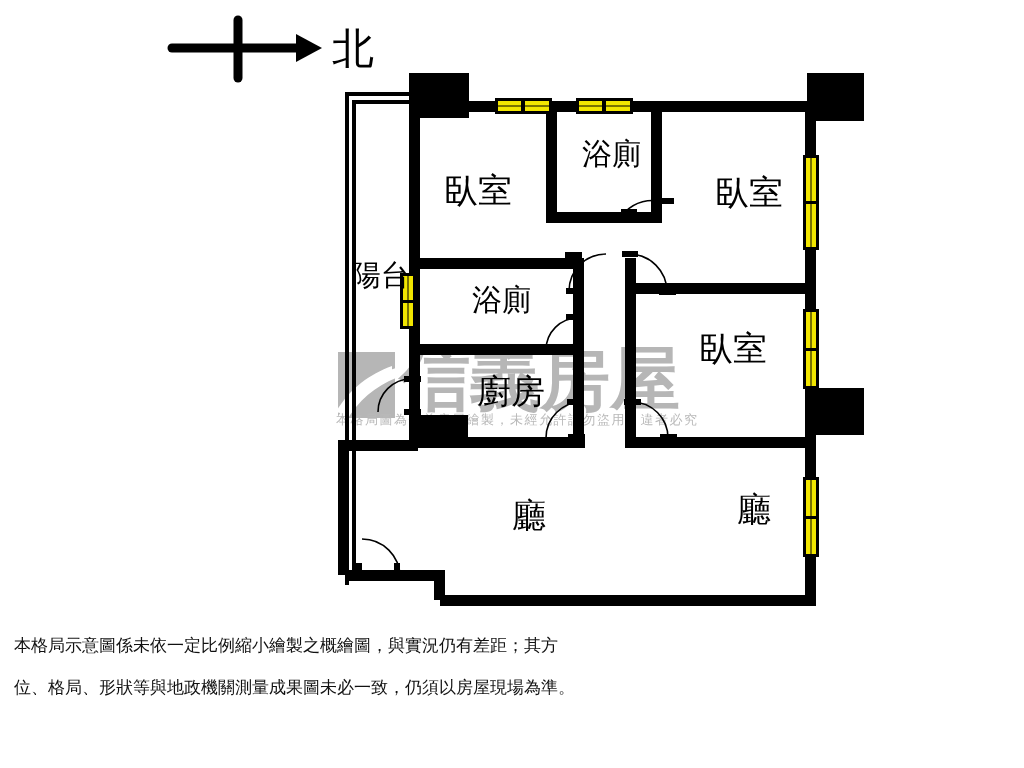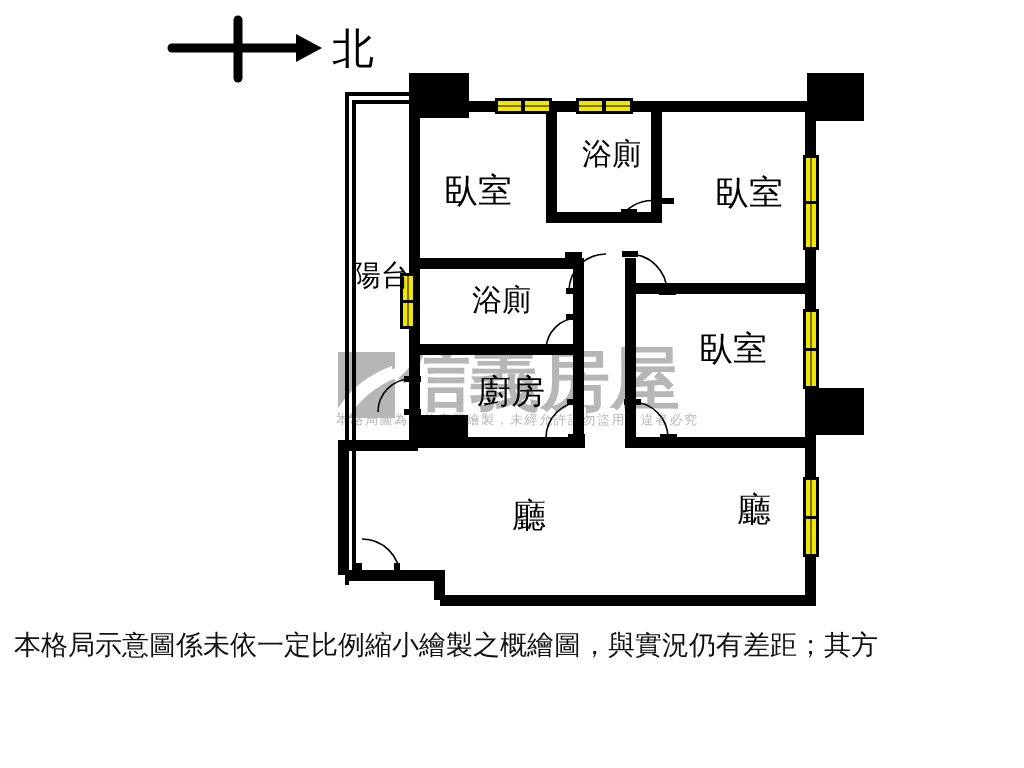--- a/index.html
+++ b/index.html
@@ -26,21 +26,21 @@
     top: 0;
     width: 1024px;
     height: 768px;
   }
   .disclaimer {
     position: absolute;
     left: 14px;
     top: 624px;
     width: 1000px;
     font-family: "DejaVu Serif", "Liberation Serif", serif;
-    font-size: 27px;
+    font-size: 17px;
     line-height: 42px;
     color: #111111;
     letter-spacing: 0px;
     text-align: left;
   }
   .disclaimer div {
     white-space: nowrap;
   }
   .room-label {
     font-family: "DejaVu Serif", "Liberation Serif", serif;
@@ -254,15 +254,16 @@
       <text class="room-label" x="733" y="351" font-size="34">臥室</text>
       <text class="room-label" x="511" y="394" font-size="34">廚房</text>
       <text class="room-label" x="529" y="518" font-size="34">廳</text>
       <text class="room-label" x="754" y="512" font-size="34">廳</text>
     </g>
 
   </svg>
 
   <div class="disclaimer">
     <div>本格局示意圖係未依一定比例縮小繪製之概繪圖，與實況仍有差距；其方</div>
+    <div>位、格局、形狀等與地政機關測量成果圖未必一致，仍須以房屋現場為準。</div>
   </div>
 
 </div>
 
 </body></html>

